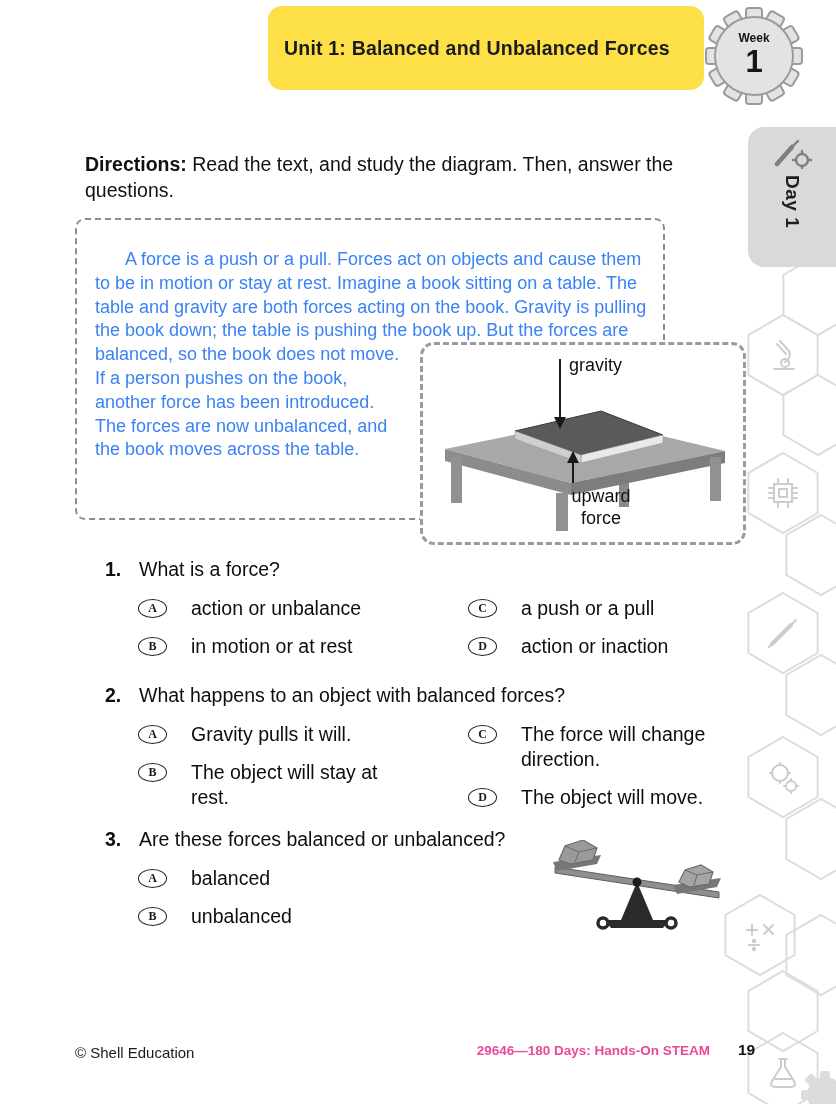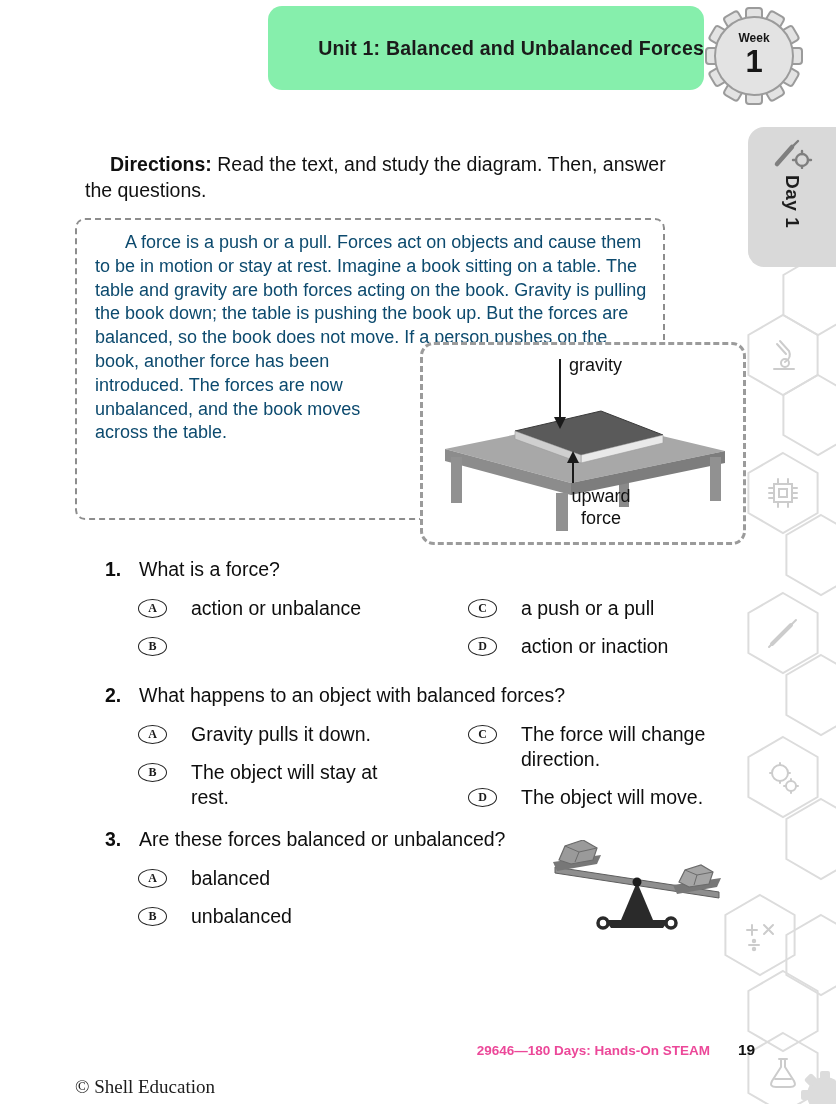--- a/index.html
+++ b/index.html
@@ -5,22 +5,22 @@
   * { margin:0; padding:0; box-sizing:border-box; }
   html,body { background:#ffffff; }
   .page {
     position:relative; width:836px; height:1104px; background:#fff;
     font-family:"Liberation Sans", sans-serif; color:#111; overflow:hidden;
   }
 
   
   .banner {
     position:absolute; left:268px; top:6px; width:436px; height:84px;
-    background:#86efac; border-radius:14px;
-    display:flex; align-items:center; justify-content:flex-end;
+    background:#fde047; border-radius:14px;
+    display:flex; align-items:center; justify-content:flex-start;padding-left:16px;
   }
   .banner .title { font-size:19.5px; font-weight:bold; color:#1b1b1b; letter-spacing:.2px; }
 
   
   .week-badge { position:absolute; left:694px; top:6px; width:120px; height:104px; }
   .week-badge-label {
     position:absolute; left:694px; top:32px; width:120px; text-align:center; line-height:1.05;
   }
   .week-badge-label .wk { font-size:12px; font-weight:bold; color:#161616; display:block; }
   .week-badge-label .num { font-size:31px; font-weight:bold; color:#161616; display:block; margin-top:1px; }
@@ -43,31 +43,31 @@
   }
   .fill-line { border-bottom:1.8px solid #3a3a3a; height:24px; }
   .fill-line.name { flex:1; margin:0 16px 0 6px; }
   .fill-line.date { width:198px; margin-left:6px; }
 
   
   .directions {
     position:absolute; left:85px; top:151px; width:612px;
     font-size:19.5px; line-height:26px; color:#111;
   }
-  .directions b { font-weight:bold;margin-left:25px; }
+  .directions b { font-weight:bold; }
 
   
   .passage-box {
     position:absolute; left:75px; top:218px; width:590px; height:302px;
     border:2px dashed #8d8d8d; border-radius:10px;
     padding:11px 14px 6px 18px;
   }
   .wrap-spacer { float:right; width:1px; height:119px; }
   .wrap-block  { float:right; clear:right; width:242px; height:168px; }
-  .passage-text { font-size:18px; line-height:23.8px; text-indent:30px; color:#0c4a6e; }
+  .passage-text { font-size:18px; line-height:23.8px; text-indent:30px; color:#3b82f6;margin-top:17px; }
 
   
   .diagram-box {
     position:absolute; left:420px; top:342px; width:326px; height:203px;
     background:#fff; border:3px dashed #9b9b9b; border-radius:14px;
   }
   .diagram-box svg { position:absolute; left:0; top:0; }
   .gravity-label { position:absolute; left:146px; top:10px; font-size:18px; color:#101010; }
   .upforce-label {
     position:absolute; left:130px; top:140px; width:96px; text-align:center;
@@ -91,21 +91,21 @@
     display:flex; align-items:center; justify-content:center;
     font-family:"Liberation Serif", serif; font-size:12px; font-weight:bold; color:#1a1a1a;
   }
   .q2 .opt-col.left .opt-text { max-width:205px; }
   .q2 .opt-col.right .opt-text { max-width:208px; }
 
   
   .scale-wrap { position:absolute; left:545px; top:840px; }
 
   
-  .footer-left  { position:absolute; left:75px;  top:1076px; font-size:19px; color:#1c1c1c;font-family:Liberation Serif, serif; }
+  .footer-left  { position:absolute; left:75px;  top:1044px; font-size:15px; color:#1c1c1c; }
   .footer-book  { position:absolute; left:400px; top:1043px; width:310px; text-align:right;
                   font-size:13.5px; font-weight:bold; color:#ec4899; }
   .footer-page  { position:absolute; left:738px; top:1041px; font-size:15.5px; font-weight:bold; color:#111; }
 
   
   .hex-strip { position:absolute; right:0; top:255px; pointer-events:none; }
 </style>
 </head>
 <body>
 
@@ -261,20 +261,21 @@
       <span class="q-text">What is a force?</span>
     </div>
     <div class="opts">
       <div class="opt-col left">
         <div class="opt">
           <span class="bubble">A</span>
           <span class="opt-text">action or unbalance</span>
         </div>
         <div class="opt">
           <span class="bubble">B</span>
+          <span class="opt-text">in motion or at rest</span>
         </div>
       </div>
       <div class="opt-col right">
         <div class="opt">
           <span class="bubble">C</span>
           <span class="opt-text">a push or a pull</span>
         </div>
         <div class="opt">
           <span class="bubble">D</span>
           <span class="opt-text">action or inaction</span>
@@ -285,21 +286,21 @@
 
   <section class="question q2">
     <div class="q-head">
       <span class="q-num">2.</span>
       <span class="q-text">What happens to an object with balanced forces?</span>
     </div>
     <div class="opts">
       <div class="opt-col left">
         <div class="opt">
           <span class="bubble">A</span>
-          <span class="opt-text">Gravity pulls it down.</span>
+          <span class="opt-text">Gravity pulls it will.</span>
         </div>
         <div class="opt">
           <span class="bubble">B</span>
           <span class="opt-text">The object will stay at rest.</span>
         </div>
       </div>
       <div class="opt-col right">
         <div class="opt">
           <span class="bubble">C</span>
           <span class="opt-text">The force will change direction.</span>

